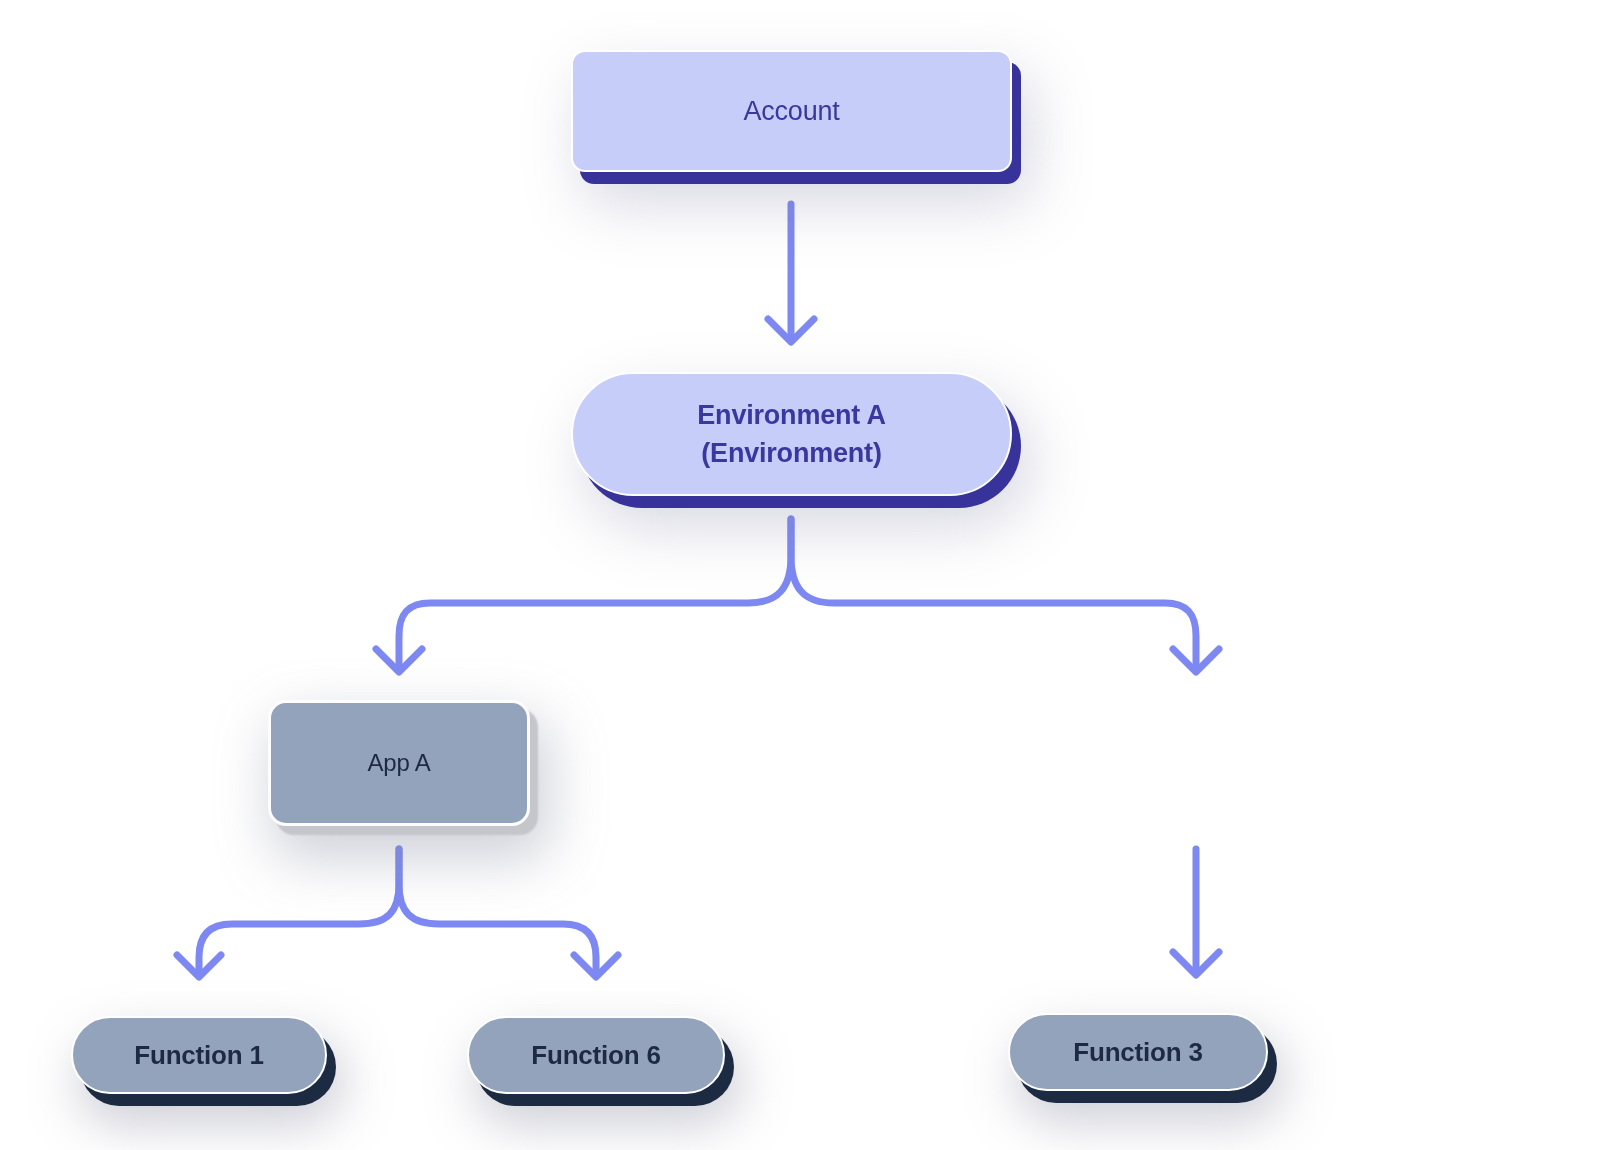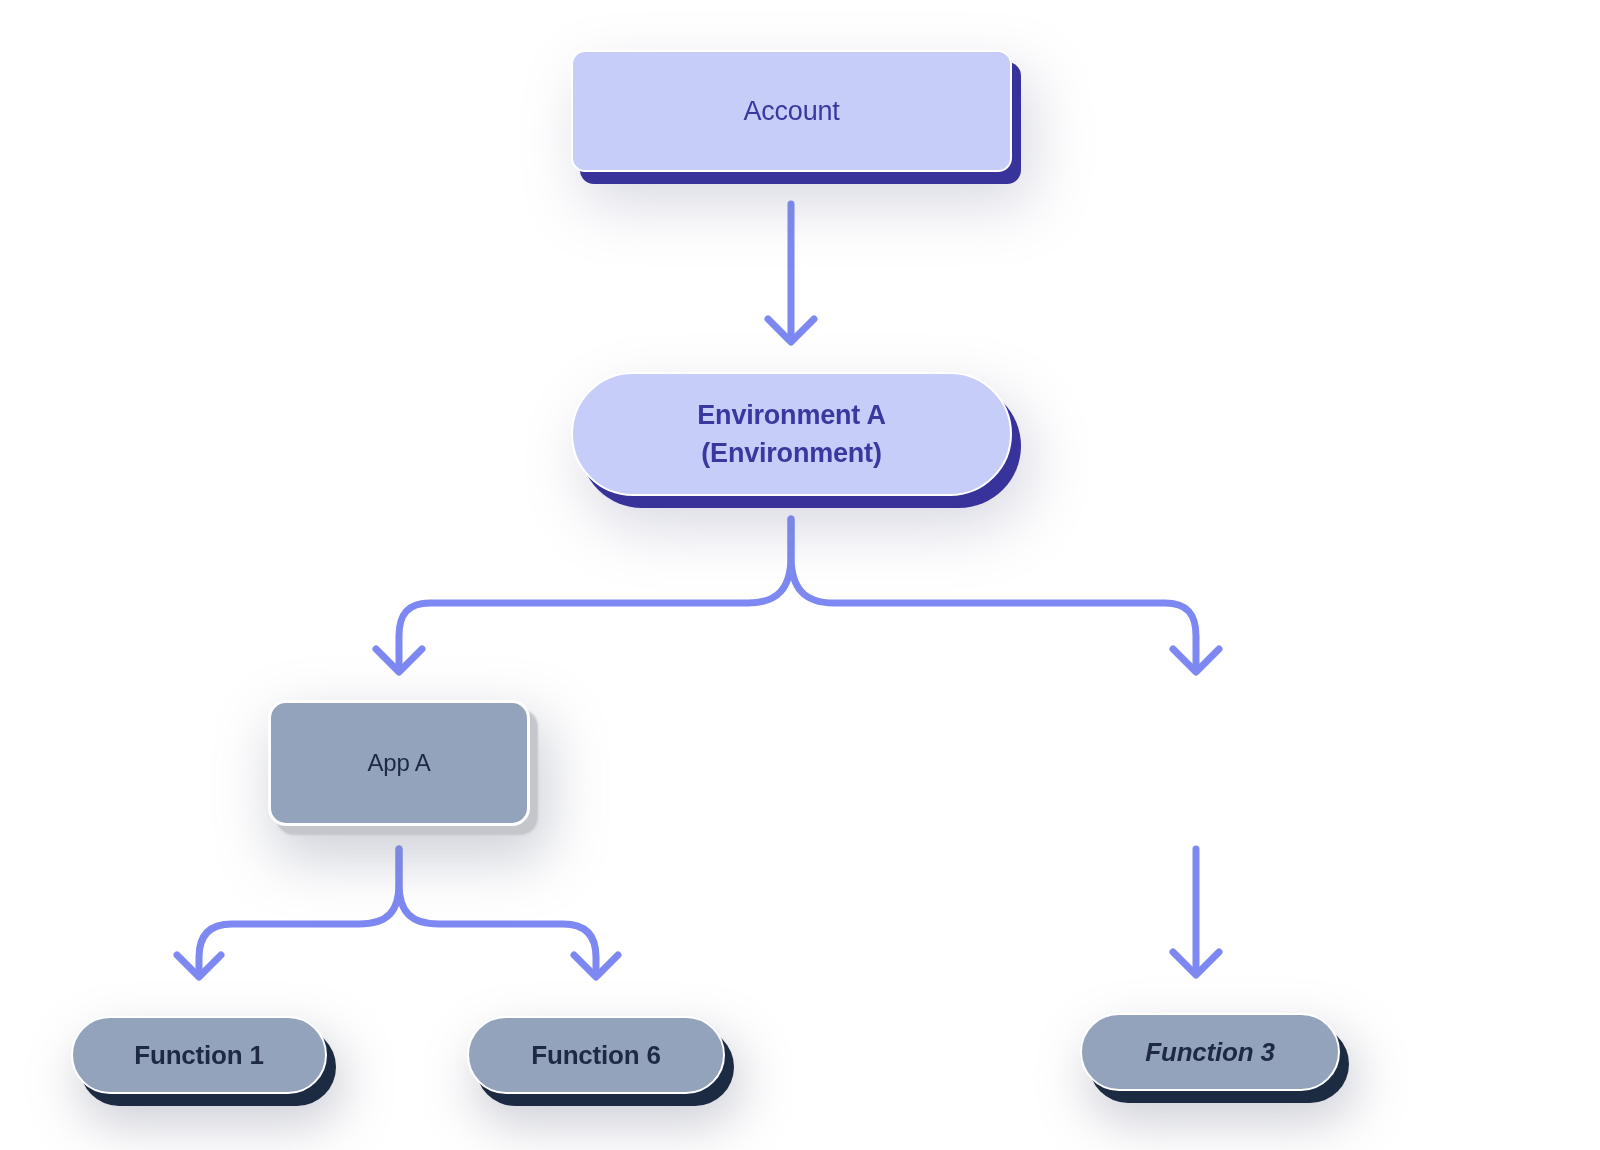--- a/index.html
+++ b/index.html
@@ -71,21 +71,21 @@
     box-shadow:9px 12px 0 var(--secondary-shadow-dark),
                12px 26px 50px 6px rgba(128,132,152,0.38);
     align-items:center;
   }
   #node-account{left:571px;top:50px;width:441px;height:122px;}
   #node-environment{left:571px;top:372px;width:441px;height:124px;}
   #node-app-a{left:268px;top:700px;width:262px;height:126px;}
   #node-app-b{left:1065px;top:700px;width:262px;height:126px;}
   #node-function-1{left:71px;top:1016px;width:256px;height:78px;}
   #node-function-2{left:467px;top:1016px;width:258px;height:78px;}
-  #node-function-3{left:1080px;top:1013px;width:260px;height:78px;font-style:italic;}
+  #node-function-3{left:1008px;top:1013px;width:260px;height:78px;}
 </style>
 </head>
 <body>
 
 <div class="canvas">
 
   <svg class="edges-layer" viewBox="0 0 1600 1150">
     <g>
       <path class="edge" d="M 791 204 L 791 340"></path>
       <polyline class="edge" points="768,319 791,342 814,319"></polyline>

